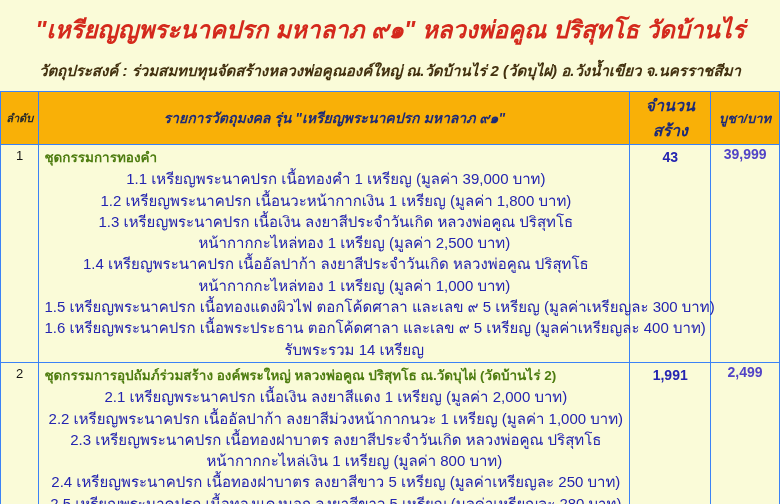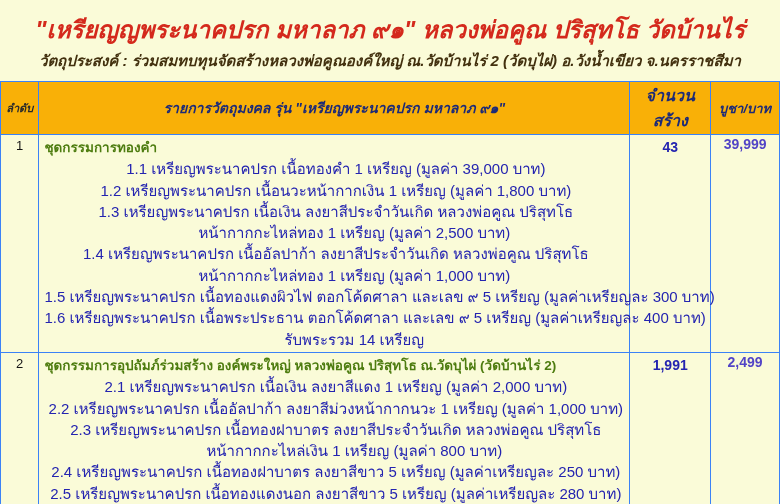--- a/index.html
+++ b/index.html
@@ -18,21 +18,21 @@
     padding-top: 15px;
     line-height: 30px;
     white-space: nowrap;
   }
   .subtitle {
     text-align: center;
     color: #42300e;
     font-size: 15px;
     font-style: italic;
     font-weight: 600;
-    margin-top: 4px;
+    margin-top: 14px;
     margin-bottom: 8px;
     white-space: nowrap;
   }
   table.amulet {
     width: 780px;
     border-collapse: collapse;
     table-layout: fixed;
   }
   table.amulet th, table.amulet td {
     border: 1px solid #3b82f6;

